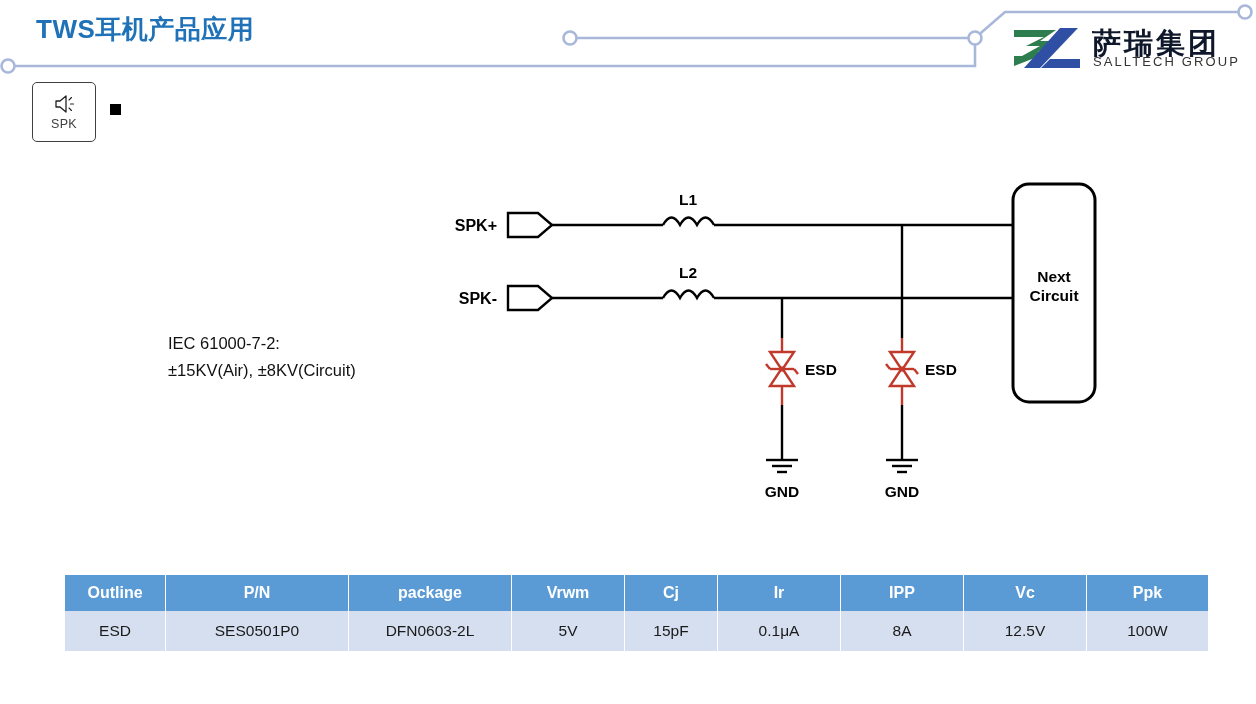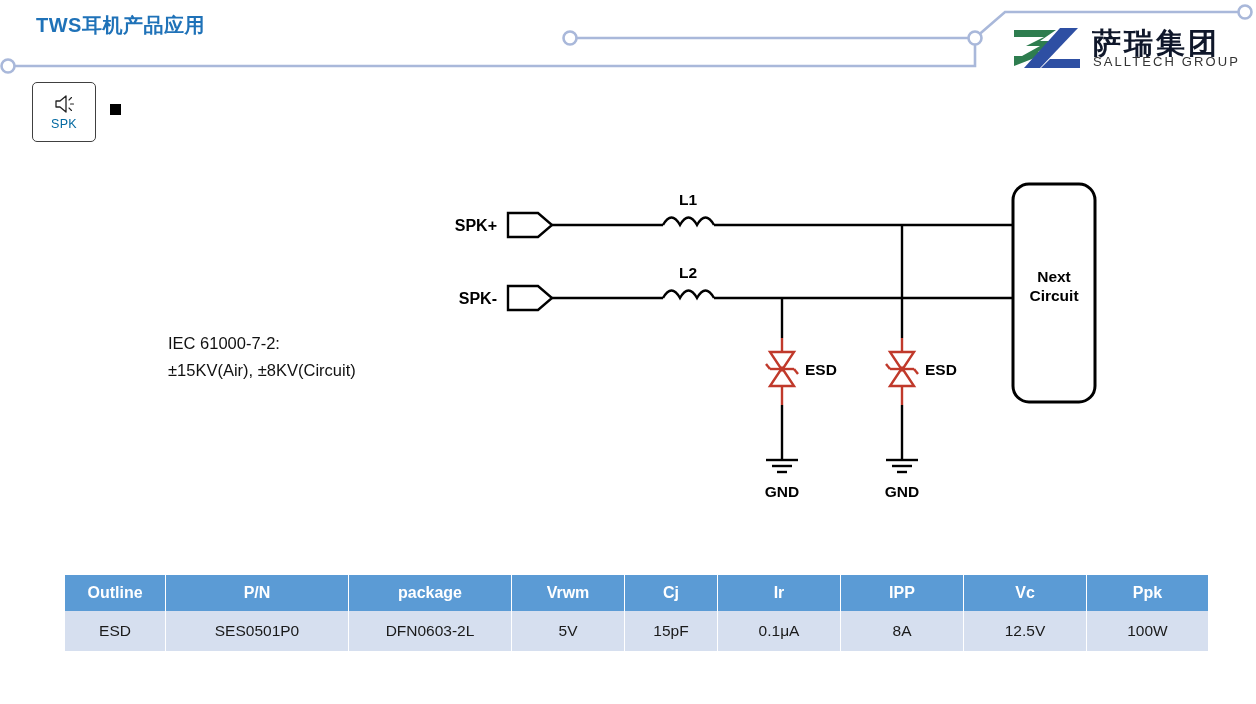--- a/index.html
+++ b/index.html
@@ -9,21 +9,21 @@
     font-family:"Liberation Sans", sans-serif;
     position:relative;
     overflow:hidden;
   }
   .slide{position:absolute;inset:0;}
 
   
   #deco-svg{position:absolute;left:0;top:0;width:1256px;height:90px;}
   #page-title{
     position:absolute;left:36px;top:12px;
-    font-size:20px;font-weight:bold;
+    font-size:26px;font-weight:bold;
     letter-spacing:.5px;
     white-space:nowrap;
   }
 
   
   #logo{position:absolute;left:1010px;top:24px;width:236px;height:52px;}
   #logo-mark{position:absolute;left:0;top:2px;width:74px;height:44px;}
   #logo-cn{
     position:absolute;left:82px;top:0px;
     font-size:29px;font-weight:bold;color:#0f172a;
@@ -38,21 +38,21 @@
 
   
   #spk-badge{
     position:absolute;left:32px;top:82px;
     width:62px;height:58px;
     border:1.4px solid #404040;border-radius:5px;
     background:#fff;
     display:flex;flex-direction:column;align-items:center;justify-content:center;
   }
   #spk-badge .ic{width:22px;height:20px;}
-  #spk-badge .lb{font-size:12.5px;color:#0369a1;margin-top:3px;letter-spacing:.4px;}
+  #spk-badge .lb{font-size:12.5px;color:#404040;margin-top:3px;letter-spacing:.4px;}
   #bullet{
     position:absolute;left:110px;top:104px;
     width:11px;height:11px;background:#000;
   }
   #subtitle{
     position:absolute;left:130px;top:96px;
     font-size:20px;font-weight:bold;color:#000;
     white-space:nowrap;
   }
 

